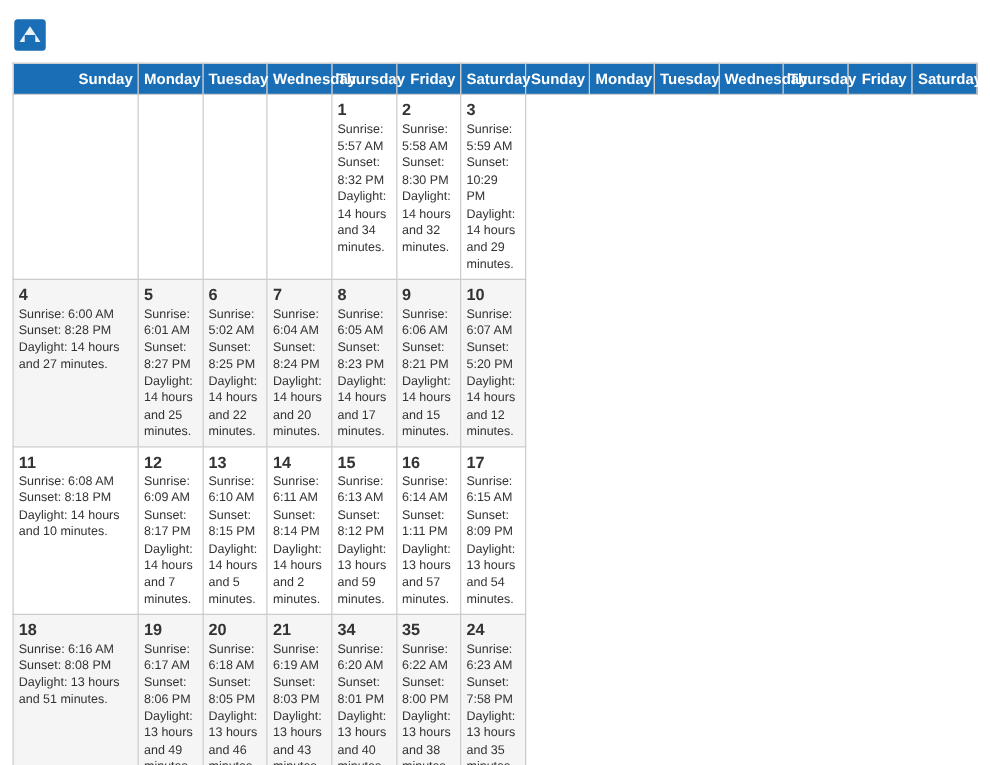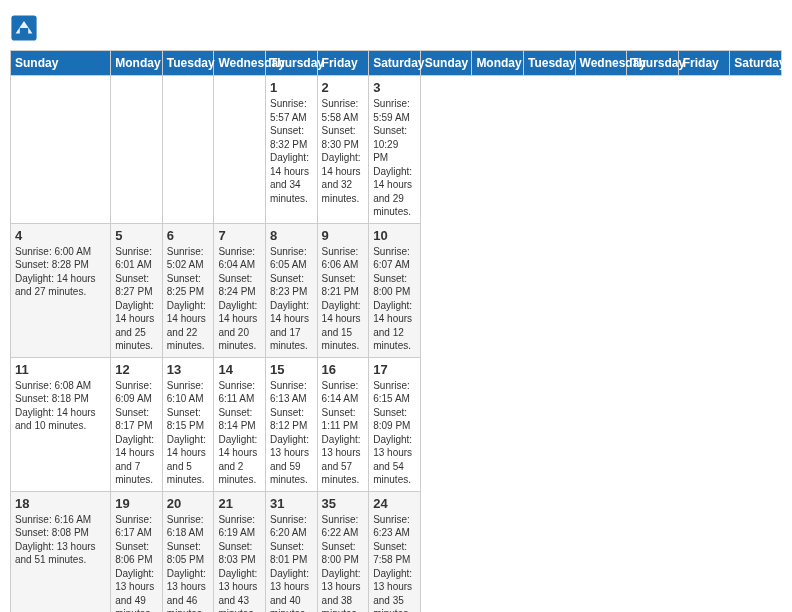--- a/index.html
+++ b/index.html
@@ -51,21 +51,21 @@
       width: 100%;
       border-collapse: collapse;
       table-layout: fixed;
     }
     th {
       background-color: #1a6eb5;
       color: #fff;
       font-size: 12px;
       font-weight: bold;
       padding: 5px 4px;
-      text-align: left;
+      text-align: right;
       border: 1px solid #ccc;
     }
     td {
       border: 1px solid #ccc;
       vertical-align: top;
       padding: 4px 4px;
       font-size: 10px;
       color: #333;
       height: 82px;
     }
@@ -198,21 +198,21 @@
         <td>
           <span class="day-num">9</span>
           <div class="day-info">Sunrise: 6:06 AM
 Sunset: 8:21 PM
 Daylight: 14 hours
 and 15 minutes.</div>
         </td>
         <td>
           <span class="day-num">10</span>
           <div class="day-info">Sunrise: 6:07 AM
-Sunset: 8:00 PM
+Sunset: 5:20 PM
 Daylight: 14 hours
 and 12 minutes.</div>
         </td>
       </tr>
       <tr>
         <td>
           <span class="day-num">11</span>
           <div class="day-info">Sunrise: 6:08 AM
 Sunset: 8:18 PM
 Daylight: 14 hours
@@ -284,21 +284,21 @@
 and 46 minutes.</div>
         </td>
         <td>
           <span class="day-num">21</span>
           <div class="day-info">Sunrise: 6:19 AM
 Sunset: 8:03 PM
 Daylight: 13 hours
 and 43 minutes.</div>
         </td>
         <td>
-          <span class="day-num">31</span>
+          <span class="day-num">34</span>
           <div class="day-info">Sunrise: 6:20 AM
 Sunset: 8:01 PM
 Daylight: 13 hours
 and 40 minutes.</div>
         </td>
         <td>
           <span class="day-num">35</span>
           <div class="day-info">Sunrise: 6:22 AM
 Sunset: 8:00 PM
 Daylight: 13 hours

